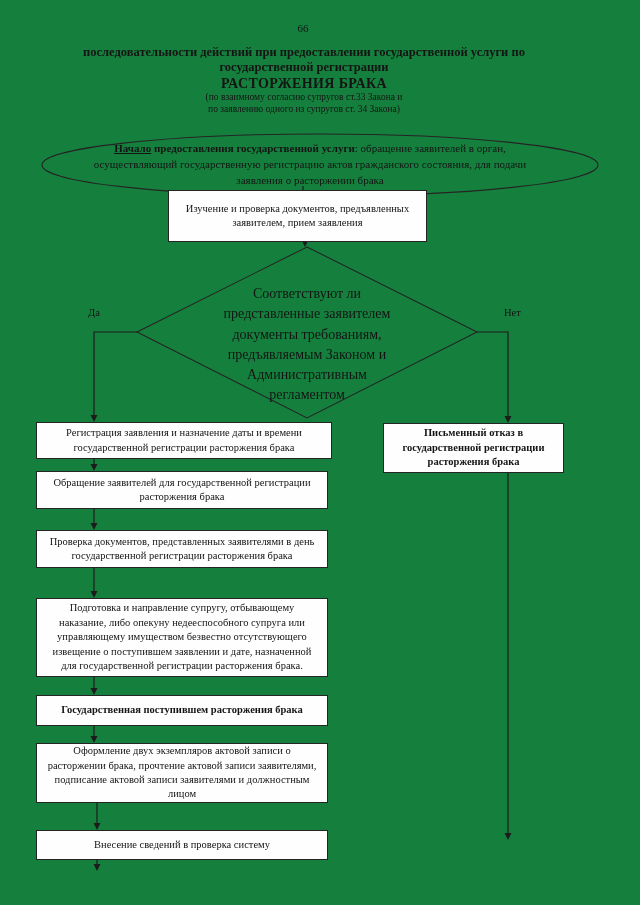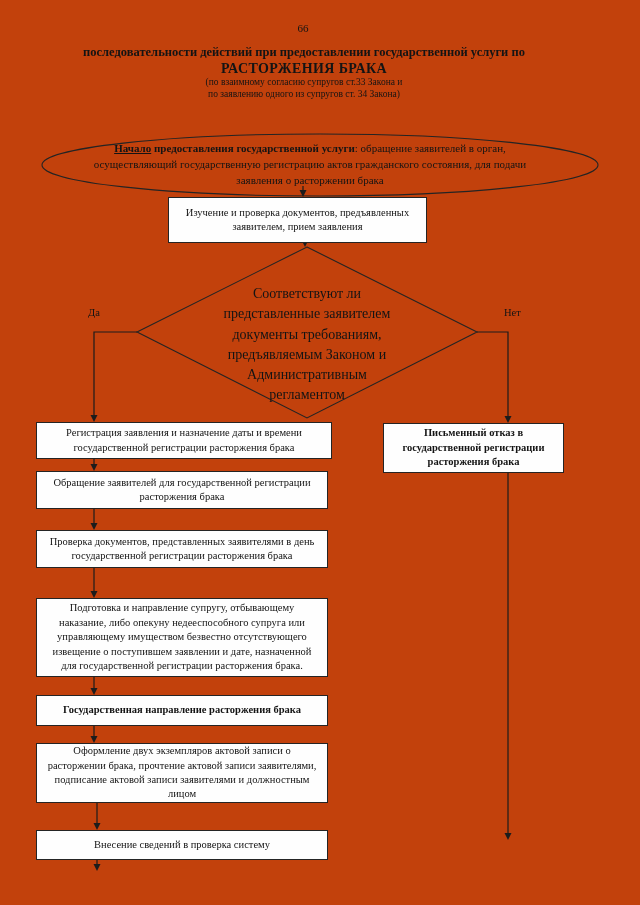--- a/index.html
+++ b/index.html
@@ -1,19 +1,19 @@
 <!DOCTYPE html>
 <html lang="ru"><head>
 <meta charset="utf-8">
 <style>
   html,body { margin:0; padding:0; background:#e8e8e8; }
   .page {
     position:relative;
     width:640px; height:905px;
-    background:#c2410c;
+    background:#15803d;
     font-family:"Liberation Serif","DejaVu Serif",serif;
     color:#141414;
     overflow:hidden;
     margin:0 auto;
   }
   .abs { position:absolute; }
   .ctr { text-align:center; }
   .pageno { top:22px; left:0; width:606px; font-size:11px; }
   .titleblock { top:45px; left:0; width:608px; line-height:1.18; }
   .t-bold { font-weight:bold; font-size:12.5px; line-height:15px; }
@@ -102,30 +102,31 @@
     <g>
       <line x1="508" y1="473" x2="508" y2="833"></line>
       <polygon class="head" points="504.5,833 511.5,833 508,840"></polygon>
     </g>
   </svg>
 
   <div class="abs ctr pageno">66</div>
 
   <div class="abs ctr titleblock">
     <div class="t-bold">последовательности действий при предоставлении государственной услуги по</div>
+    <div class="t-bold">государственной регистрации</div>
     <div class="t-main">РАСТОРЖЕНИЯ БРАКА</div>
     <div class="t-sub">(по взаимному согласию супругов ст.33 Закона и</div>
     <div class="t-sub">по заявлению одного из супругов ст. 34 Закона)</div>
   </div>
 
   <div class="freetext ovaltext">
     <span class="lead-u">Начало</span><span class="lead"> предоставления государственной услуги</span><span>: обращение заявителей в орган, осуществляющий государственную регистрацию актов гражданского состояния, для подачи заявления о расторжении брака</span>
   </div>
 
-  <div class="node" style="left:168px; top:197px; width:259px; height:46px;align-items:center;">
+  <div class="node" style="left:168px; top:190px; width:259px; height:52px;align-items:center;">
     <span>Изучение и проверка документов, предъявленных заявителем, прием заявления</span>
   </div>
 
   <div class="freetext diamondtext">
     <span>Соответствуют ли представленные заявителем документы требованиям, предъявляемым Законом и Административным регламентом</span>
   </div>
   <div class="freetext branchlabel" style="left:88px; top:306px;">Да</div>
   <div class="freetext branchlabel" style="left:492px; top:306px;margin-left:12px;">Нет</div>
 
   <div class="node" style="left:36px; top:422px; width:296px; height:37px;">
@@ -138,21 +139,21 @@
 
   <div class="node" style="left:36px; top:530px; width:292px; height:38px;">
     <span>Проверка документов, представленных заявителями в день государственной регистрации расторжения брака</span>
   </div>
 
   <div class="node" style="left:36px; top:598px; width:292px; height:79px;">
     <span>Подготовка и направление супругу, отбывающему наказание, либо опекуну недееспособного супруга или управляющему имуществом безвестно отсутствующего извещение о поступившем заявлении и дате, назначенной для государственной регистрации расторжения брака.</span>
   </div>
 
   <div class="node bold thick" style="left:36px; top:695px; width:292px; height:31px;">
-    <span>Государственная направление расторжения брака</span>
+    <span>Государственная поступившем расторжения брака</span>
   </div>
 
   <div class="node" style="left:36px; top:743px; width:292px; height:60px;">
     <span>Оформление двух экземпляров актовой записи о расторжении брака, прочтение актовой записи заявителями, подписание актовой записи заявителями и должностным лицом</span>
   </div>
 
   <div class="node" style="left:36px; top:830px; width:292px; height:30px;">
     <span>Внесение сведений в проверка систему</span>
   </div>
 

